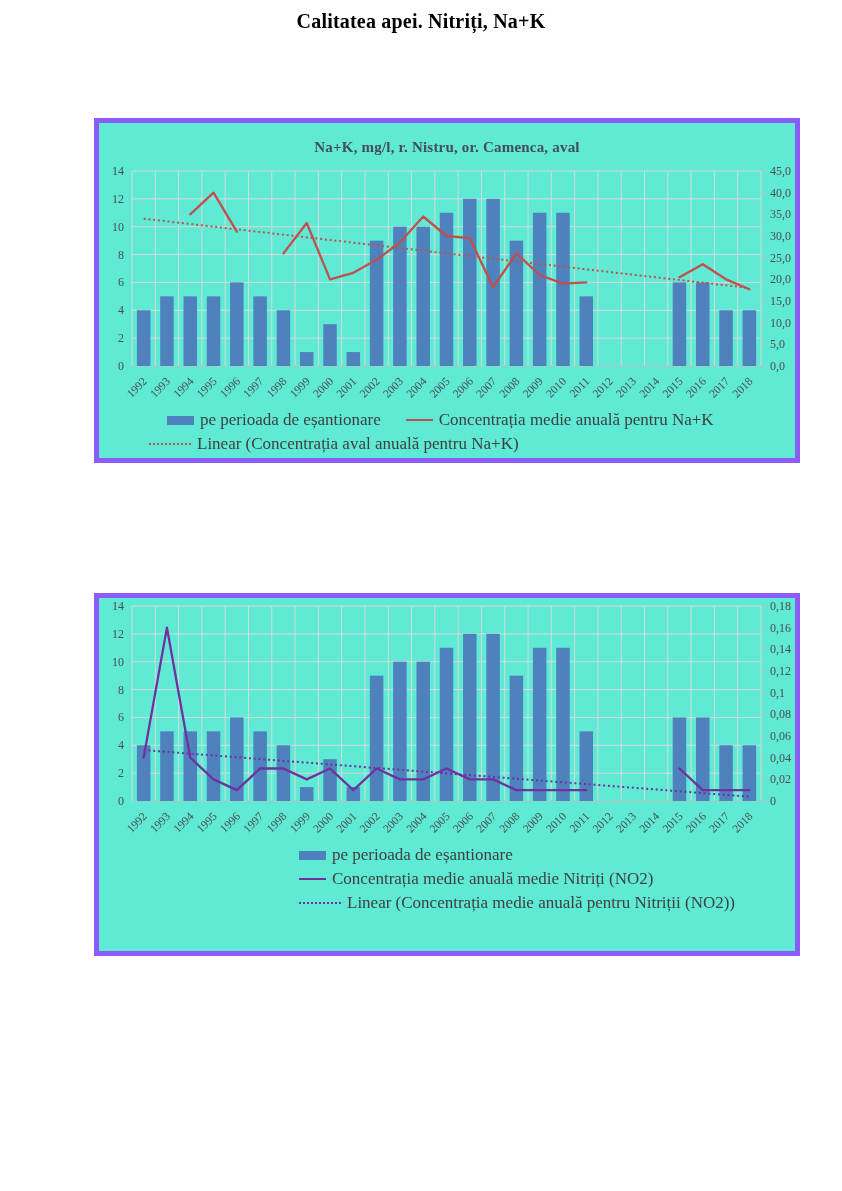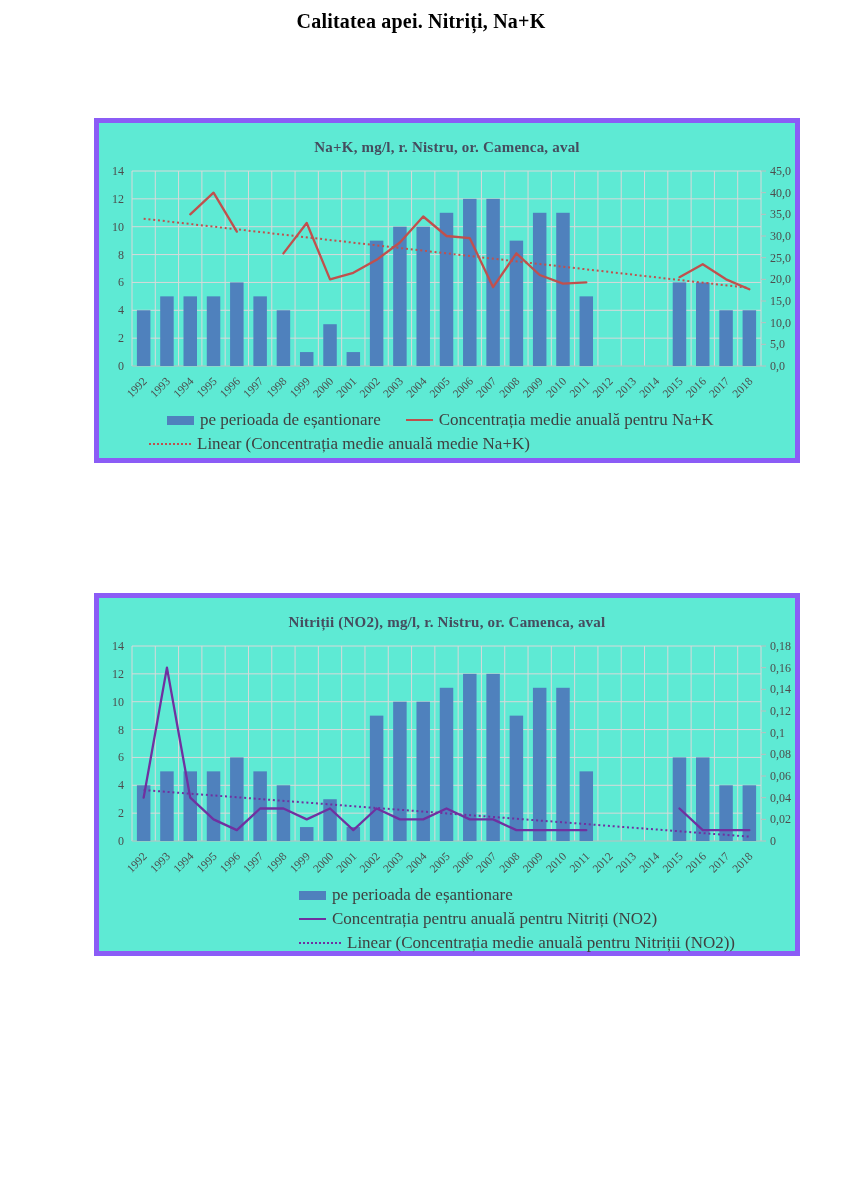--- a/index.html
+++ b/index.html
@@ -182,28 +182,27 @@
           <span class="legend-label">pe perioada de eșantionare</span>
         </div>
         <div class="legend-item">
           <span class="swatch swatch-line" style="border-top-color: rgb(192, 80, 77);"></span>
           <span class="legend-label">Concentrația medie anuală pentru Na+K</span>
         </div>
       </div>
       <div class="legend-row" style="padding-left: 50px;">
         <div class="legend-item">
           <span class="swatch swatch-trend" style="border-top-color: rgb(192, 80, 77);"></span>
-          <span class="legend-label">Linear (Concentrația medie anuală medie Na+K)</span>
+          <span class="legend-label">Linear (Concentrația aval anuală pentru Na+K)</span>
         </div>
       </div>
     </div>
 </section>
 
 <section class="chart-box" id="chart-box-1">
-  <h2 class="chart-title">Nitriții (NO2), mg/l, r. Nistru, or. Camenca, aval</h2>
   <svg id="chart-svg-1" width="696" height="245" viewBox="0 0 696 245">
       <g>
         <line x1="33" y1="8" x2="33" y2="203" stroke="#D9D9D9" stroke-width="1"></line>
         <line x1="56.2962962962963" y1="8" x2="56.2962962962963" y2="203" stroke="#D9D9D9" stroke-width="1"></line>
         <line x1="79.5925925925926" y1="8" x2="79.5925925925926" y2="203" stroke="#D9D9D9" stroke-width="1"></line>
         <line x1="102.88888888888889" y1="8" x2="102.88888888888889" y2="203" stroke="#D9D9D9" stroke-width="1"></line>
         <line x1="126.18518518518519" y1="8" x2="126.18518518518519" y2="203" stroke="#D9D9D9" stroke-width="1"></line>
         <line x1="149.4814814814815" y1="8" x2="149.4814814814815" y2="203" stroke="#D9D9D9" stroke-width="1"></line>
         <line x1="172.77777777777777" y1="8" x2="172.77777777777777" y2="203" stroke="#D9D9D9" stroke-width="1"></line>
         <line x1="196.07407407407408" y1="8" x2="196.07407407407408" y2="203" stroke="#D9D9D9" stroke-width="1"></line>
@@ -332,21 +331,21 @@
   <div class="legend" id="legend-1">
       <div class="legend-row" style="padding-left: 200px;">
         <div class="legend-item">
           <span class="swatch swatch-bar" style="background: rgb(79, 129, 189);"></span>
           <span class="legend-label">pe perioada de eșantionare</span>
         </div>
       </div>
       <div class="legend-row" style="padding-left: 200px;">
         <div class="legend-item">
           <span class="swatch swatch-line" style="border-top-color: rgb(112, 48, 160);"></span>
-          <span class="legend-label">Concentrația pentru anuală pentru Nitriți (NO2)</span>
+          <span class="legend-label">Concentrația medie anuală medie Nitriți (NO2)</span>
         </div>
       </div>
       <div class="legend-row" style="padding-left: 200px;">
         <div class="legend-item">
           <span class="swatch swatch-trend" style="border-top-color: rgb(112, 48, 160);"></span>
           <span class="legend-label">Linear (Concentrația medie anuală pentru Nitriții (NO2))</span>
         </div>
       </div>
     </div>
 </section>

